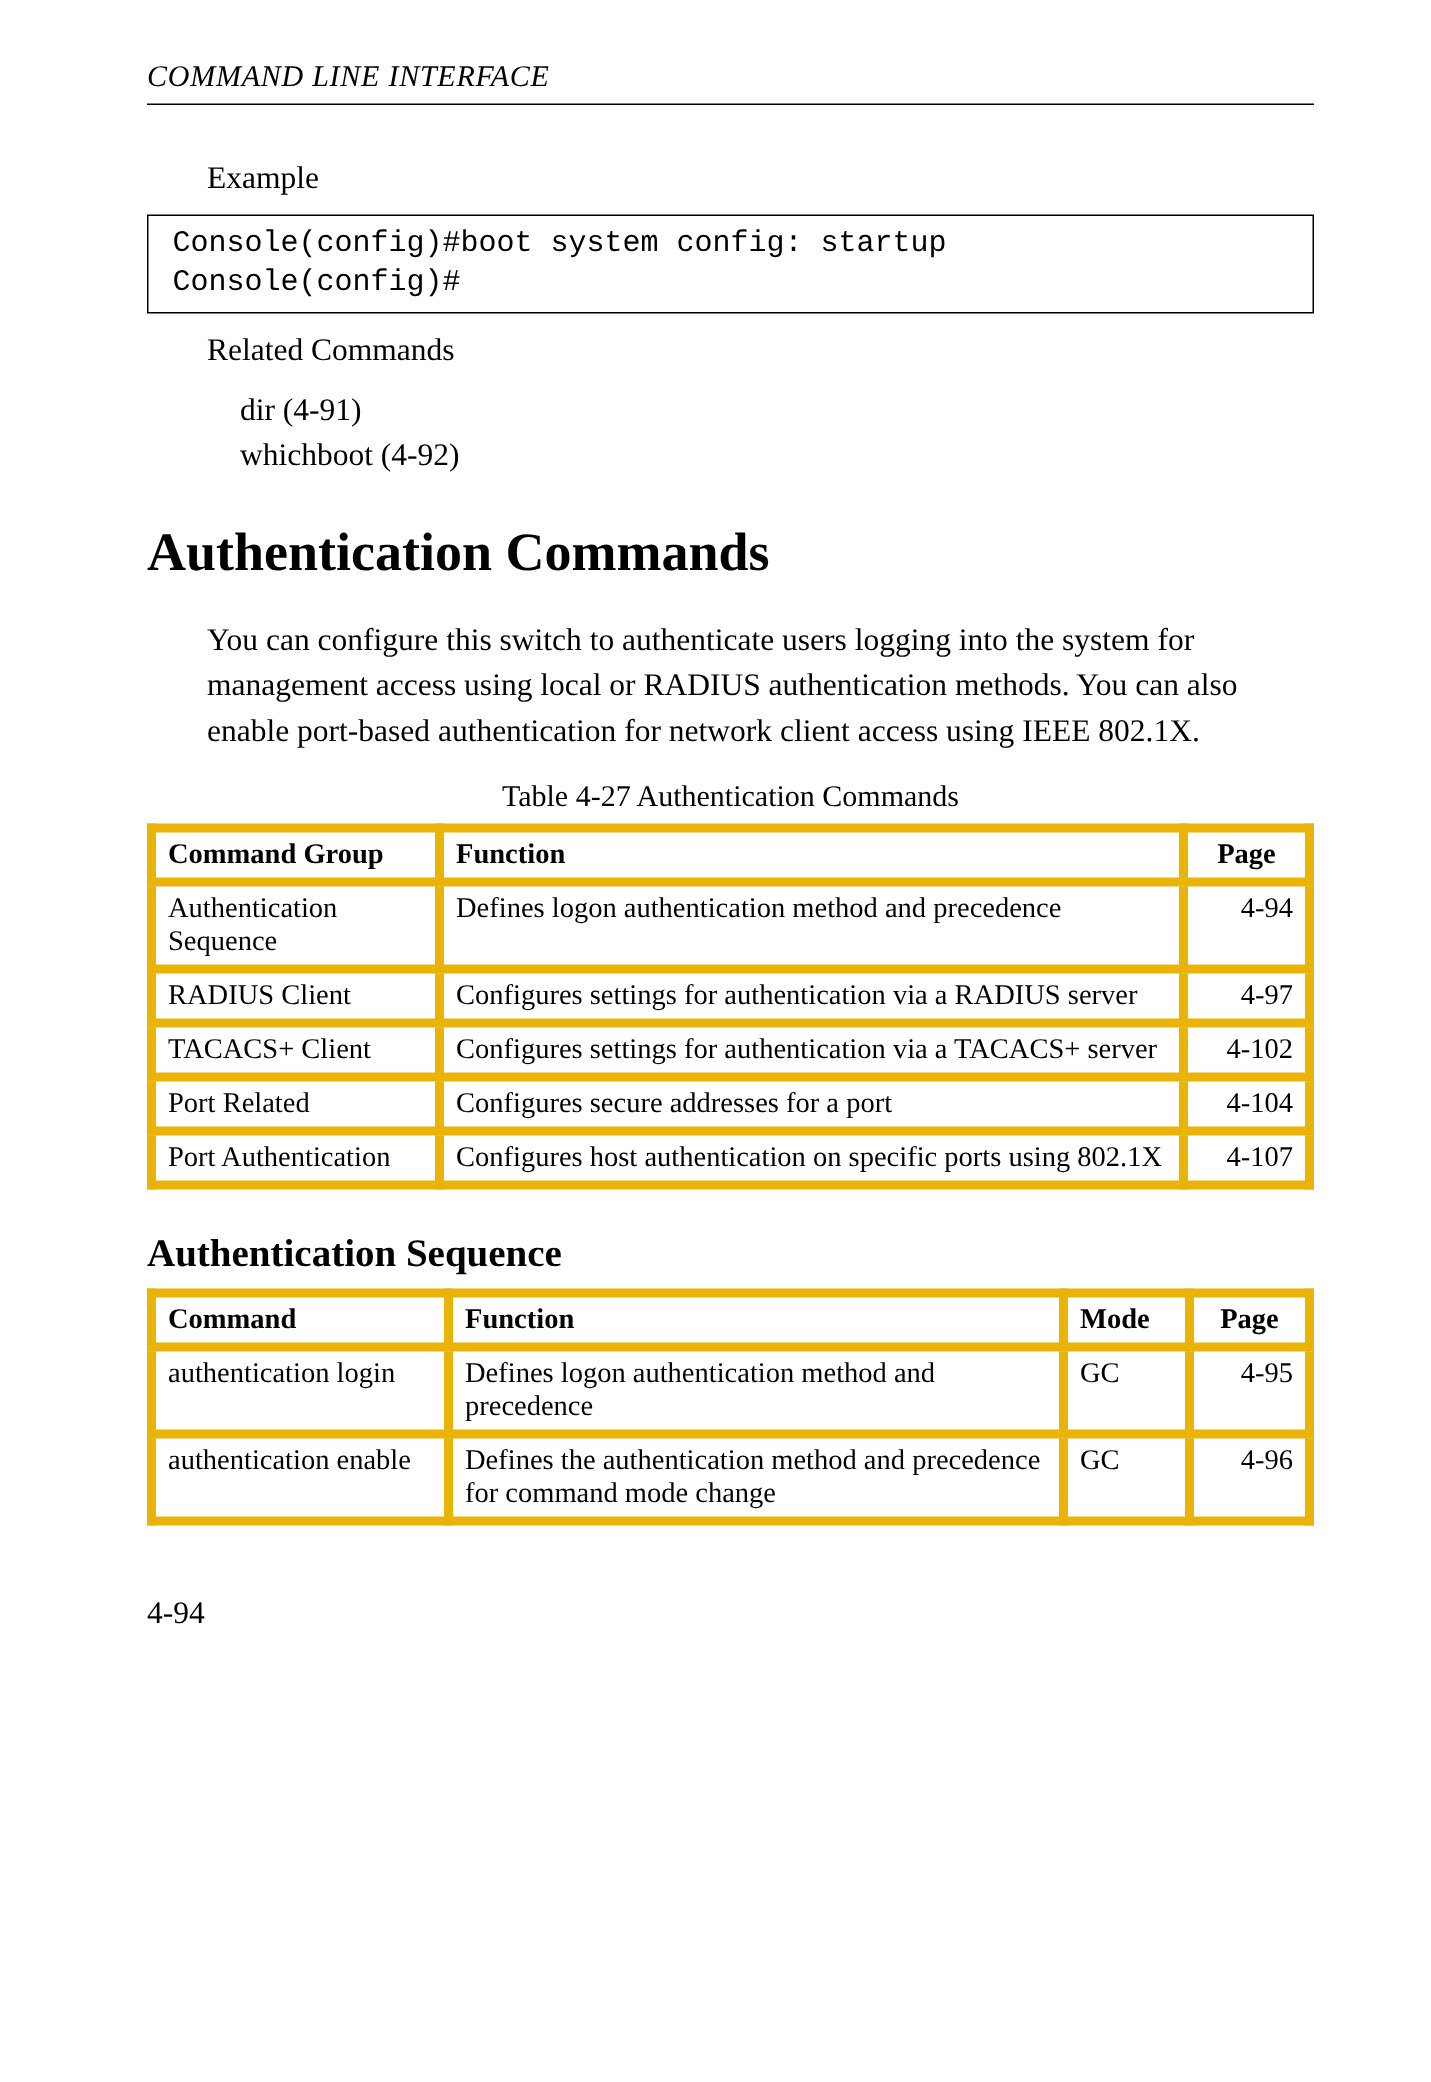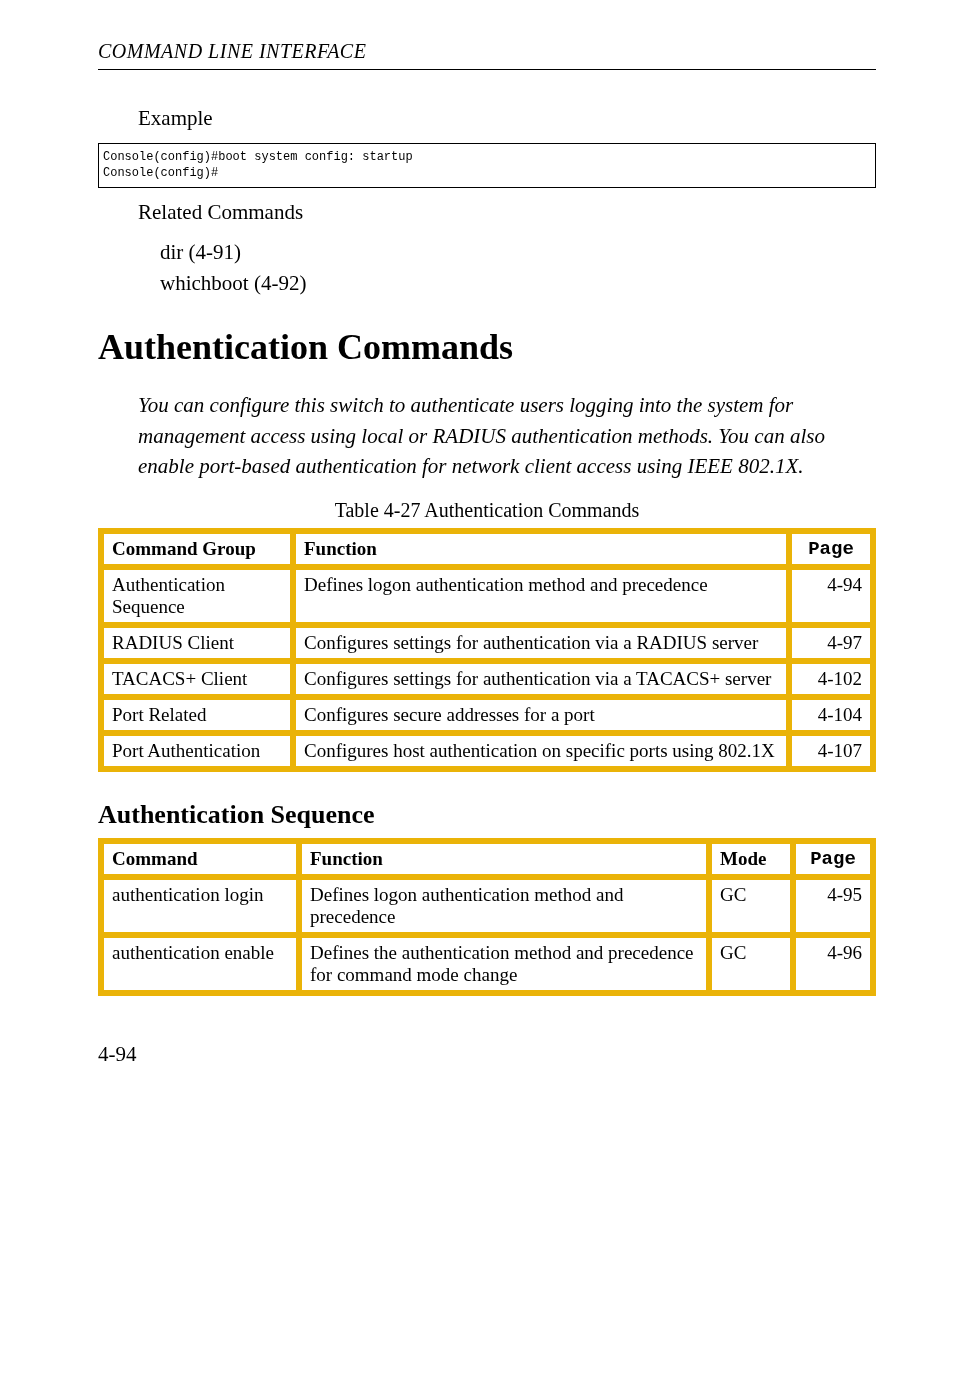--- a/index.html
+++ b/index.html
@@ -26,42 +26,41 @@
     border-top: 1.5px solid #000;
     margin: 0 0 36px 0;
   }
   .example-heading, .related-heading {
     font-weight: normal;
     font-size: 21px;
     margin: 12px 0 12px 40px;
   }
   .code-block {
     border: 1px solid #000;
-    padding: 6px 4px;
+    padding: 6px 16px;
     font-family: 'Courier New', monospace;
-    font-size: 12px;
+    font-size: 20px;
     white-space: pre;
     margin: 0 0 12px 0;
     line-height: 1.3;
   }
   .related-list {
     margin: 8px 0 28px 62px;
     font-size: 21px;
     line-height: 1.45;
   }
   h1.section-title {
     font-size: 36px;
     font-weight: bold;
     margin: 28px 0 22px 0;
   }
   .intro-para {
     font-size: 21px;
     line-height: 1.45;
     margin: 0 0 18px 40px;
-    font-style: italic;
   }
   .table-caption {
     text-align: center;
     font-weight: normal;
     font-size: 20px;
     margin: 10px 0 6px 0;
   }
   table.cmd-table {
     border-collapse: collapse;
     width: 100%;
@@ -75,21 +74,20 @@
   }
   table.cmd-table th {
     font-weight: bold;
   }
   table.cmd-table td.page-col, table.cmd-table th.page-col {
     text-align: right;
     white-space: nowrap;
   }
   table.cmd-table th.page-col {
     text-align: center;
-    font-family: Liberation Mono, monospace;
   }
   table.cmd-table td.mode-col, table.cmd-table th.mode-col {
     text-align: left;
     white-space: nowrap;
   }
   h2.subsection {
     font-size: 26px;
     font-weight: bold;
     margin: 28px 0 8px 0;
   }

